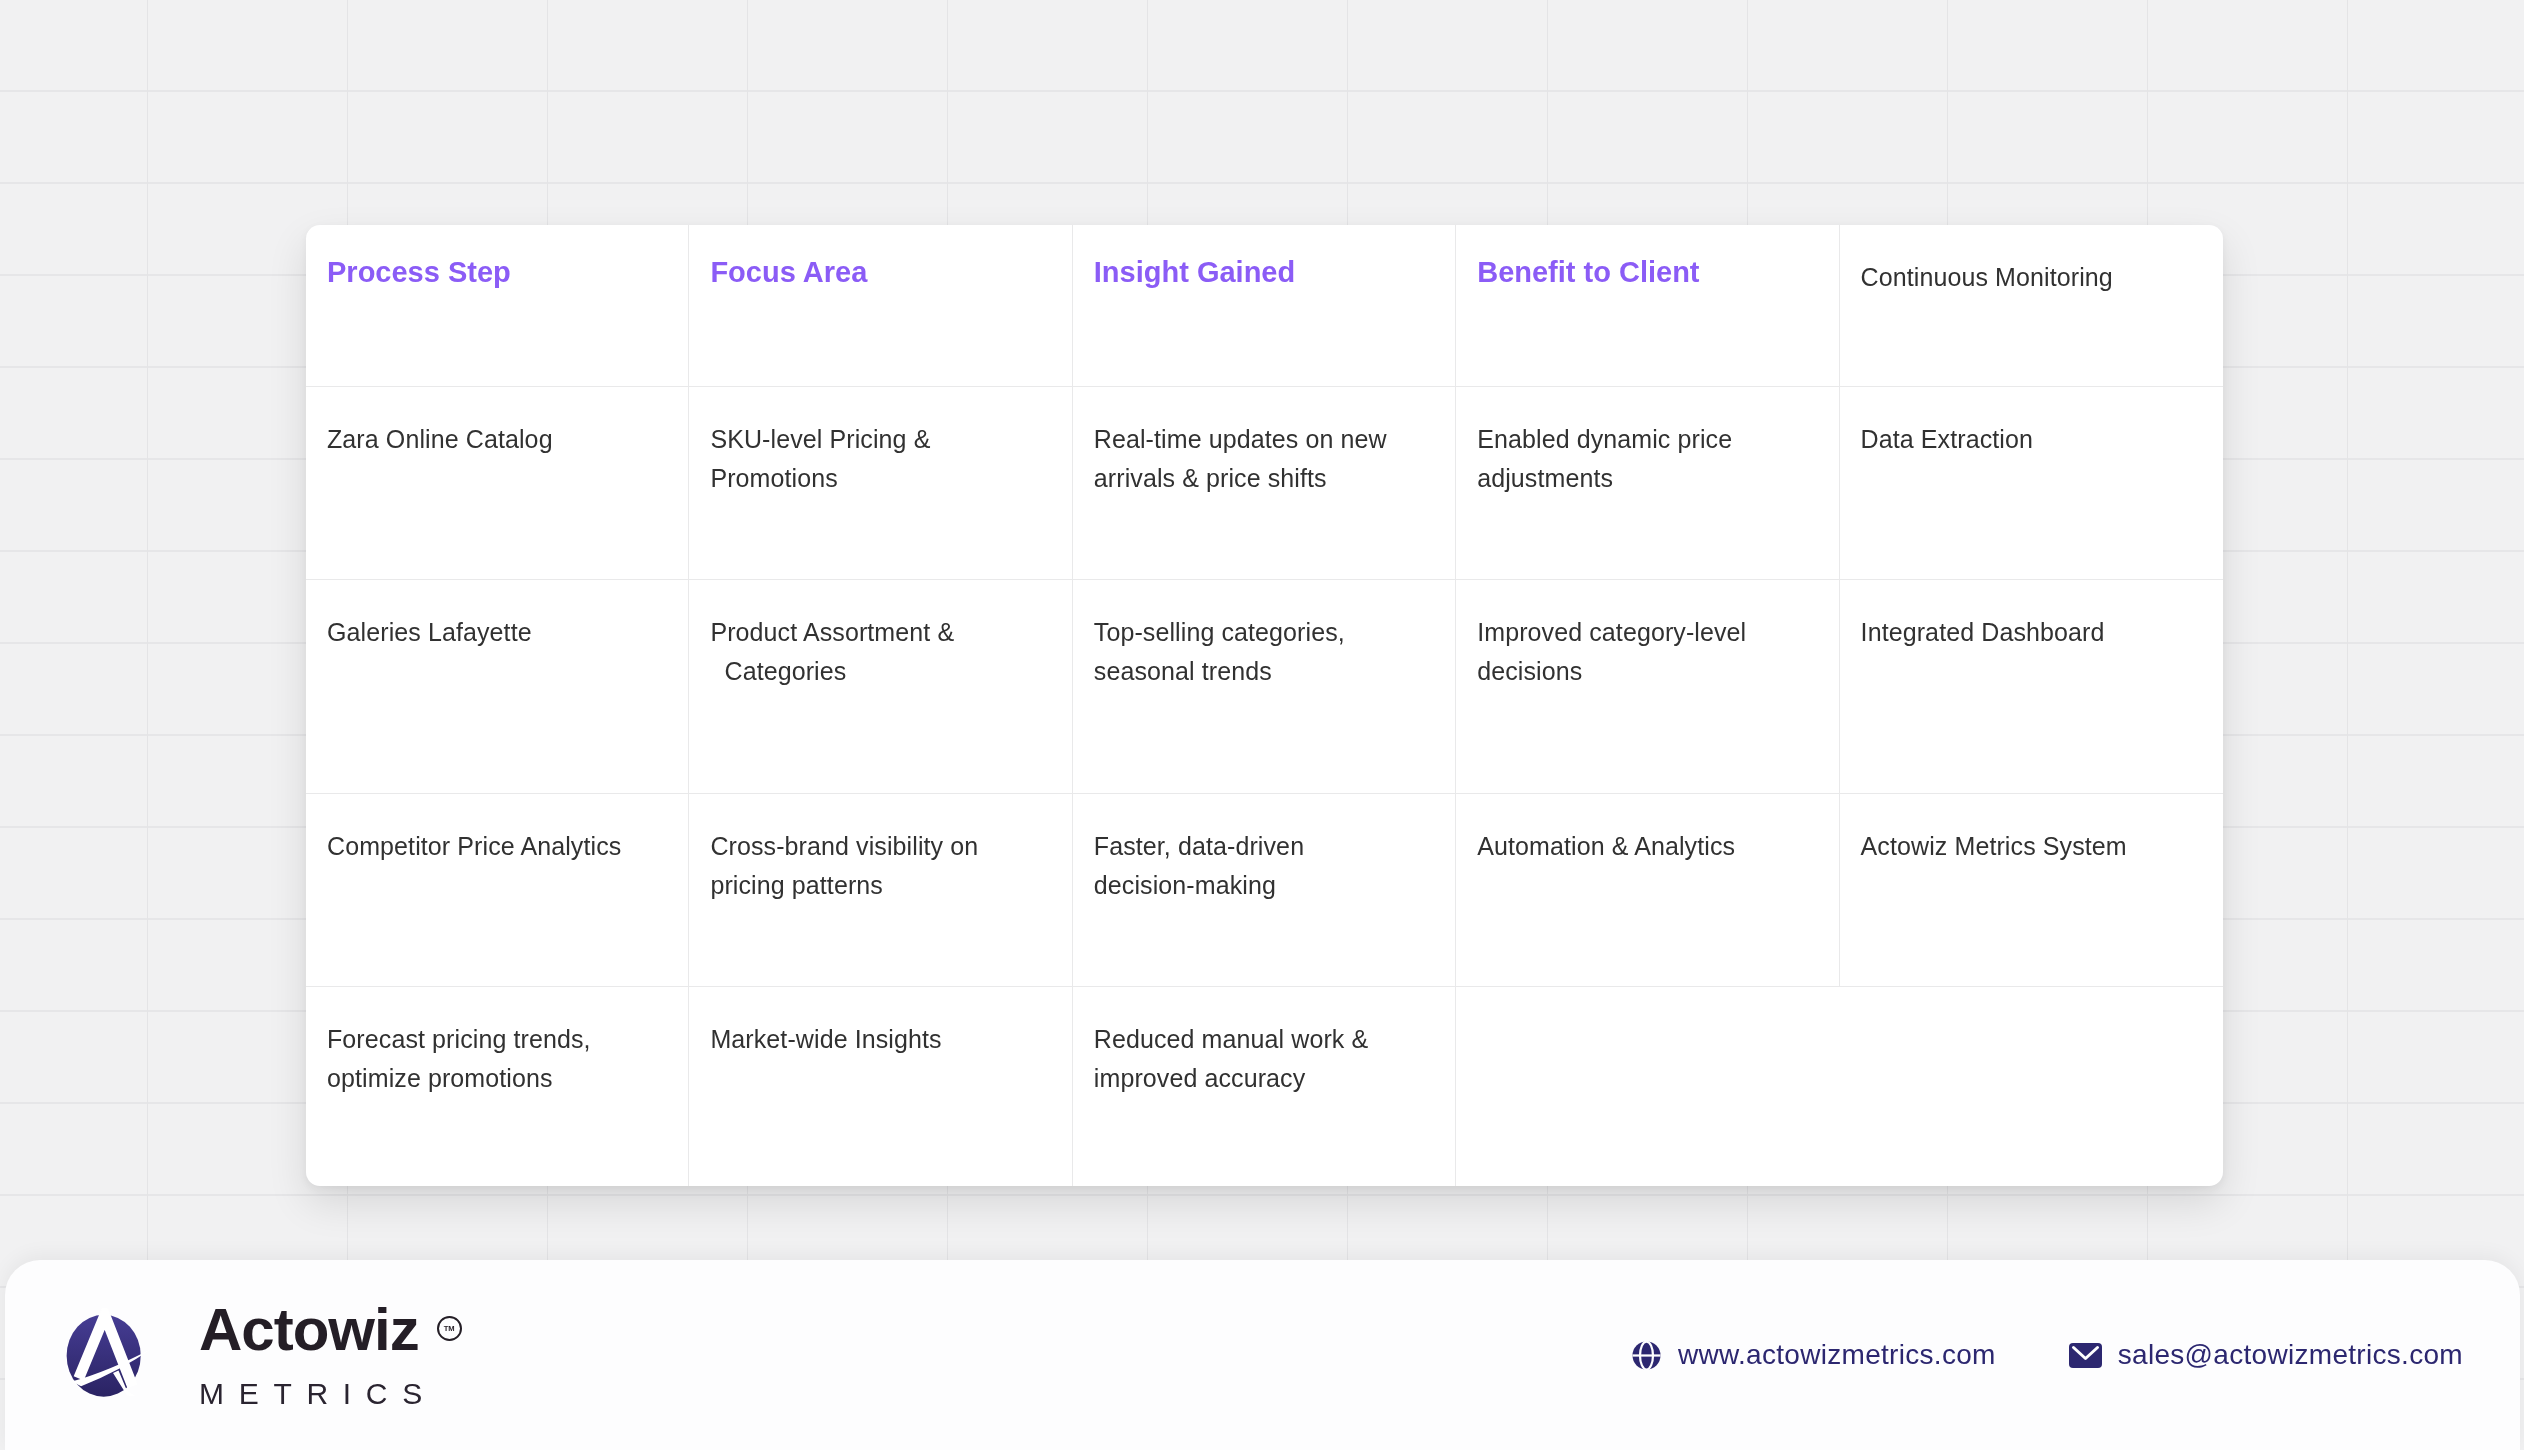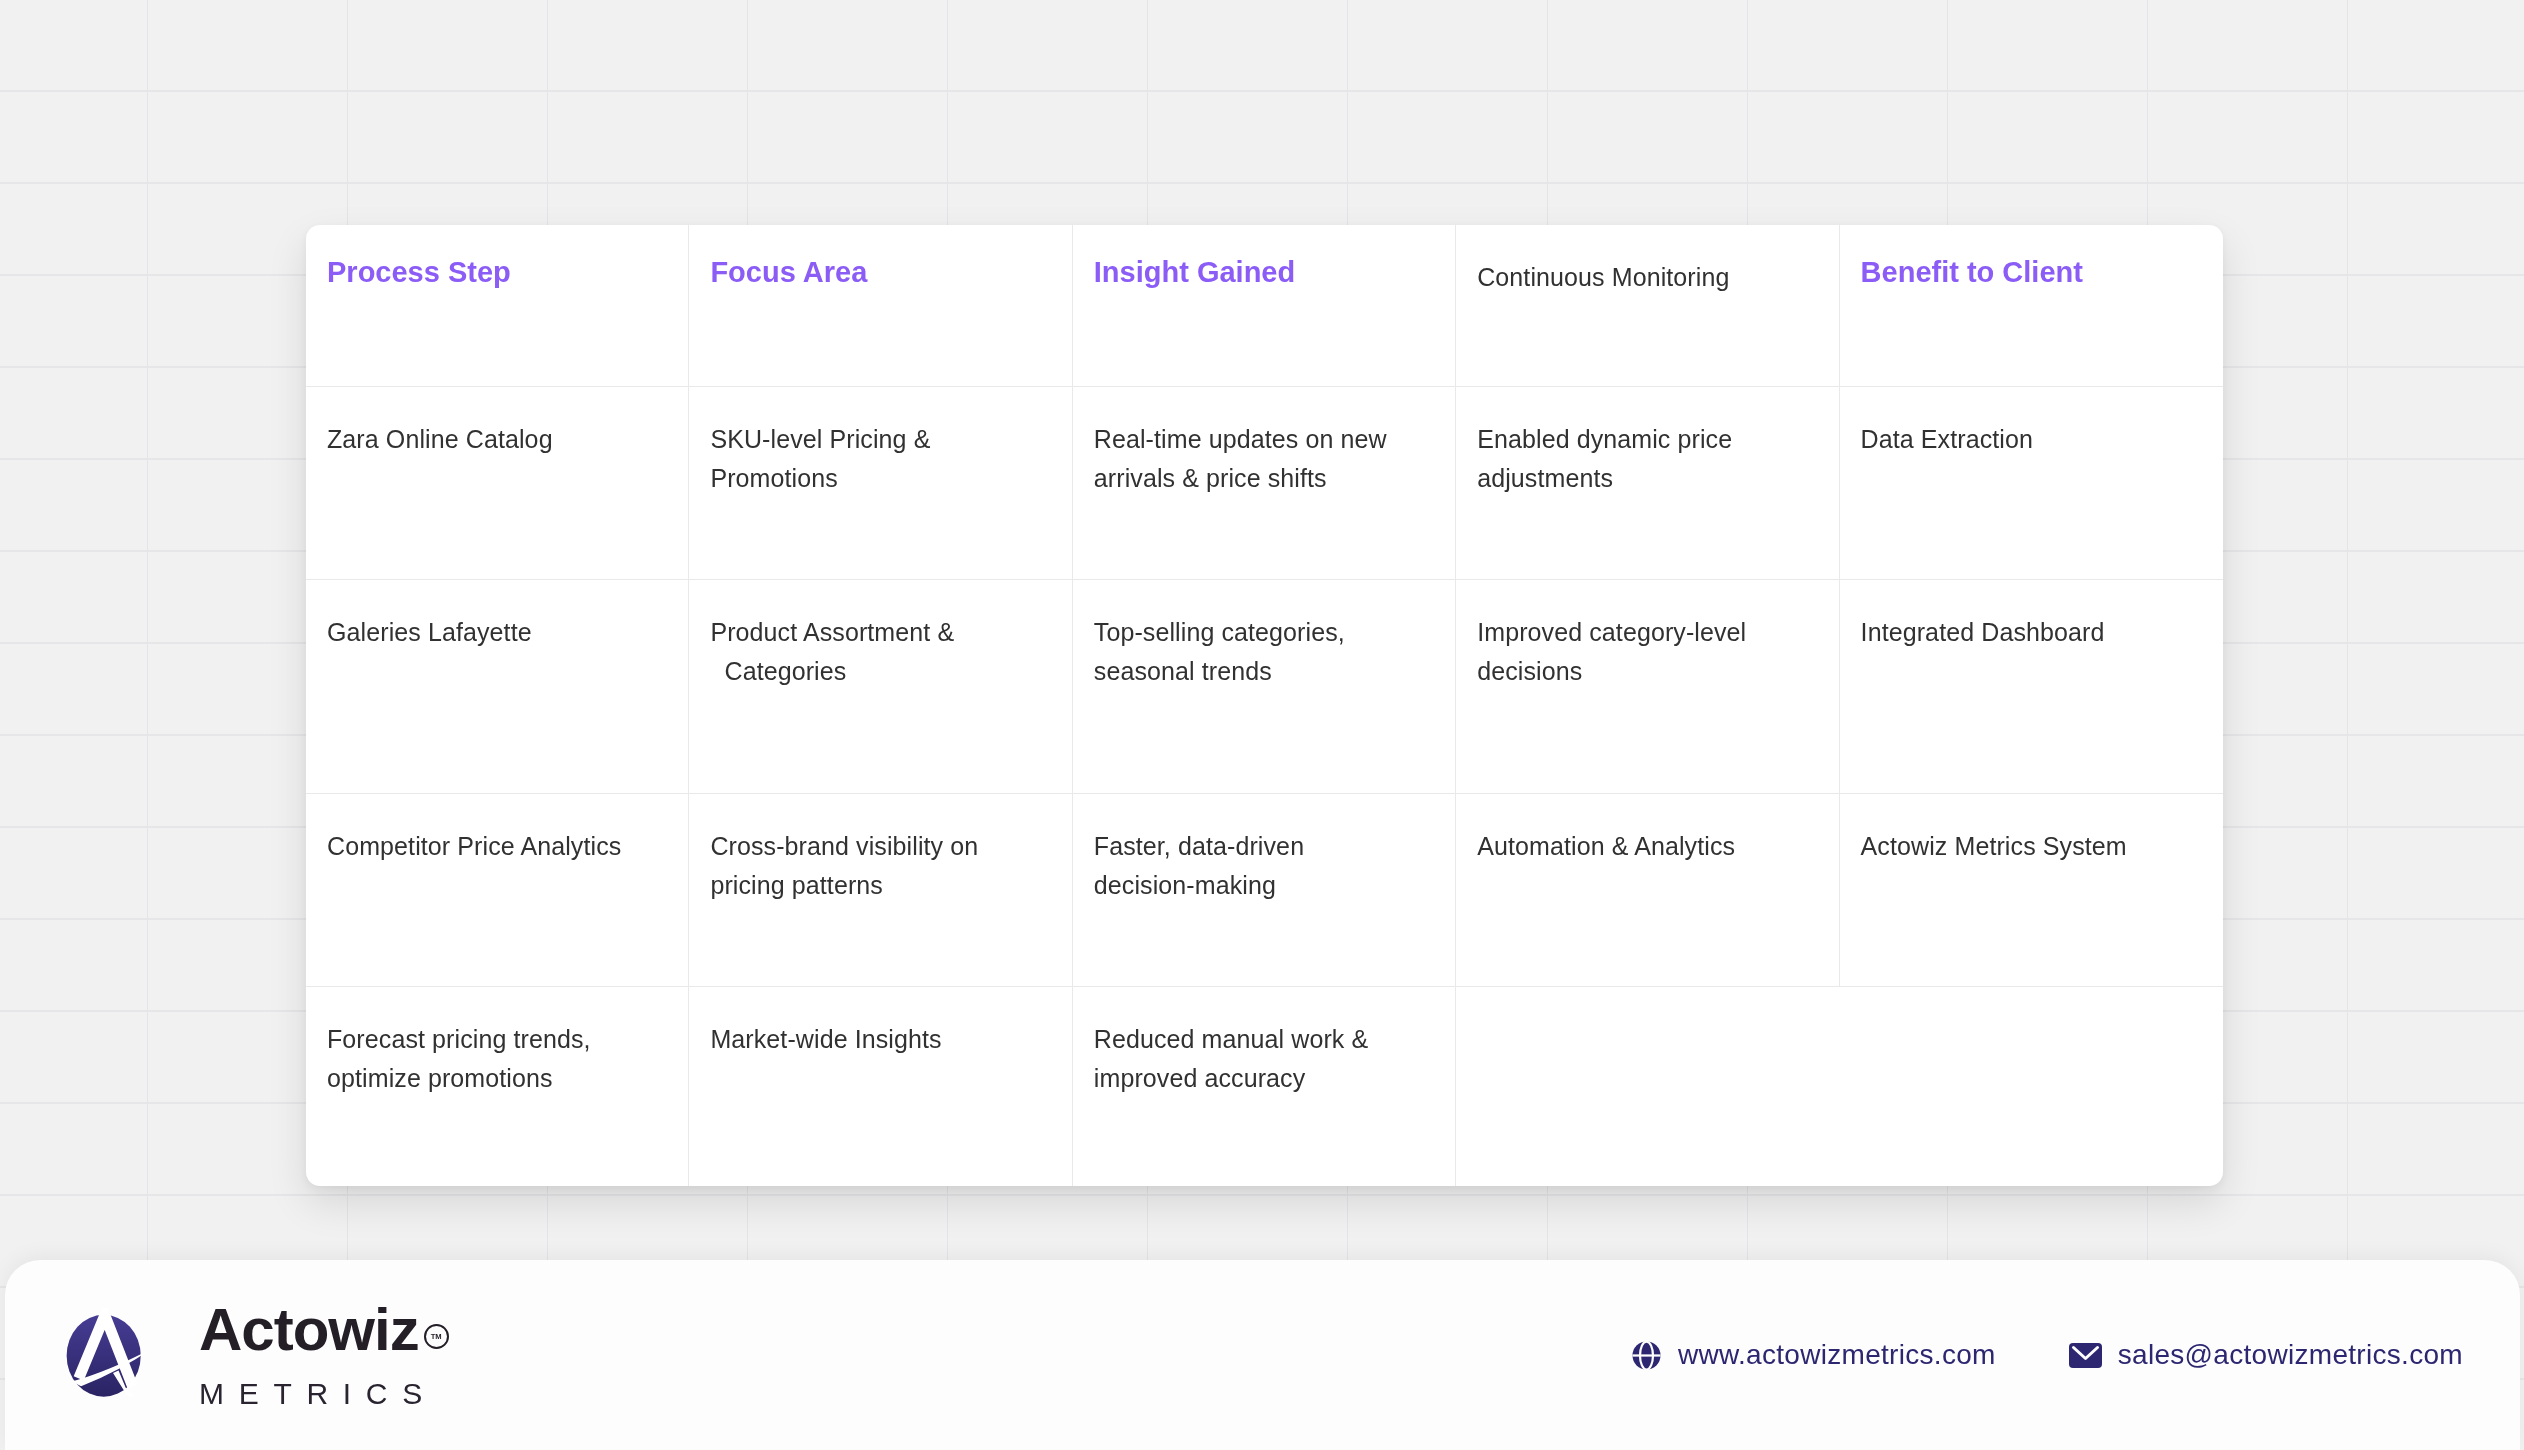--- a/index.html
+++ b/index.html
@@ -45,21 +45,21 @@
   .footer{
     position:absolute;left:5px;right:5px;top:1260px;height:190px;
     background:#fdfdfe;border-radius:35px 35px 0 0;
     box-shadow:0 -5px 20px rgba(0,0,0,.05);
     display:flex;align-items:center;justify-content:space-between;
     padding:0 57px 0 55px;box-sizing:border-box;
   }
   .brand{display:flex;align-items:center;gap:22px;}
   .brand svg.logo{width:117px;height:94px;flex:0 0 auto;}
   .brand-text{display:flex;flex-direction:column;}
-  .brand-name-row{display:flex;align-items:center;gap:5px;}
+  .brand-name-row{display:flex;align-items:flex-start;gap:18px;}
   .brand-name{
     font-size:60px;font-weight:800;color:#241e26;letter-spacing:-1px;line-height:56px;
   }
   .tm{
     margin-top:14px;width:21px;height:21px;border:2px solid #241e26;border-radius:50%;
     display:flex;align-items:center;justify-content:center;
     font-size:7.6px;font-weight:700;color:#241e26;letter-spacing:0;
   }
   .brand-sub{
     margin-top:21px;
@@ -75,23 +75,23 @@
 </head>
 <body>
 
 <div class="stage">
   <div class="bg-grid"></div>
 
   <div class="table-card">
     <div class="cell th">Process Step</div>
     <div class="cell th">Focus Area</div>
     <div class="cell th">Insight Gained</div>
+    <div class="cell th">Benefit to Client</div>
+
     <div class="cell">Continuous Monitoring</div>
-
-    <div class="cell th">Benefit to Client</div>
     <div class="cell">Zara Online Catalog</div>
     <div class="cell">SKU-level Pricing &amp;
 Promotions</div>
     <div class="cell">Real-time updates on new
 arrivals &amp; price shifts</div>
     <div class="cell">Enabled dynamic price
 adjustments</div>
 
     <div class="cell">Data Extraction</div>
     <div class="cell">Galeries Lafayette</div>

